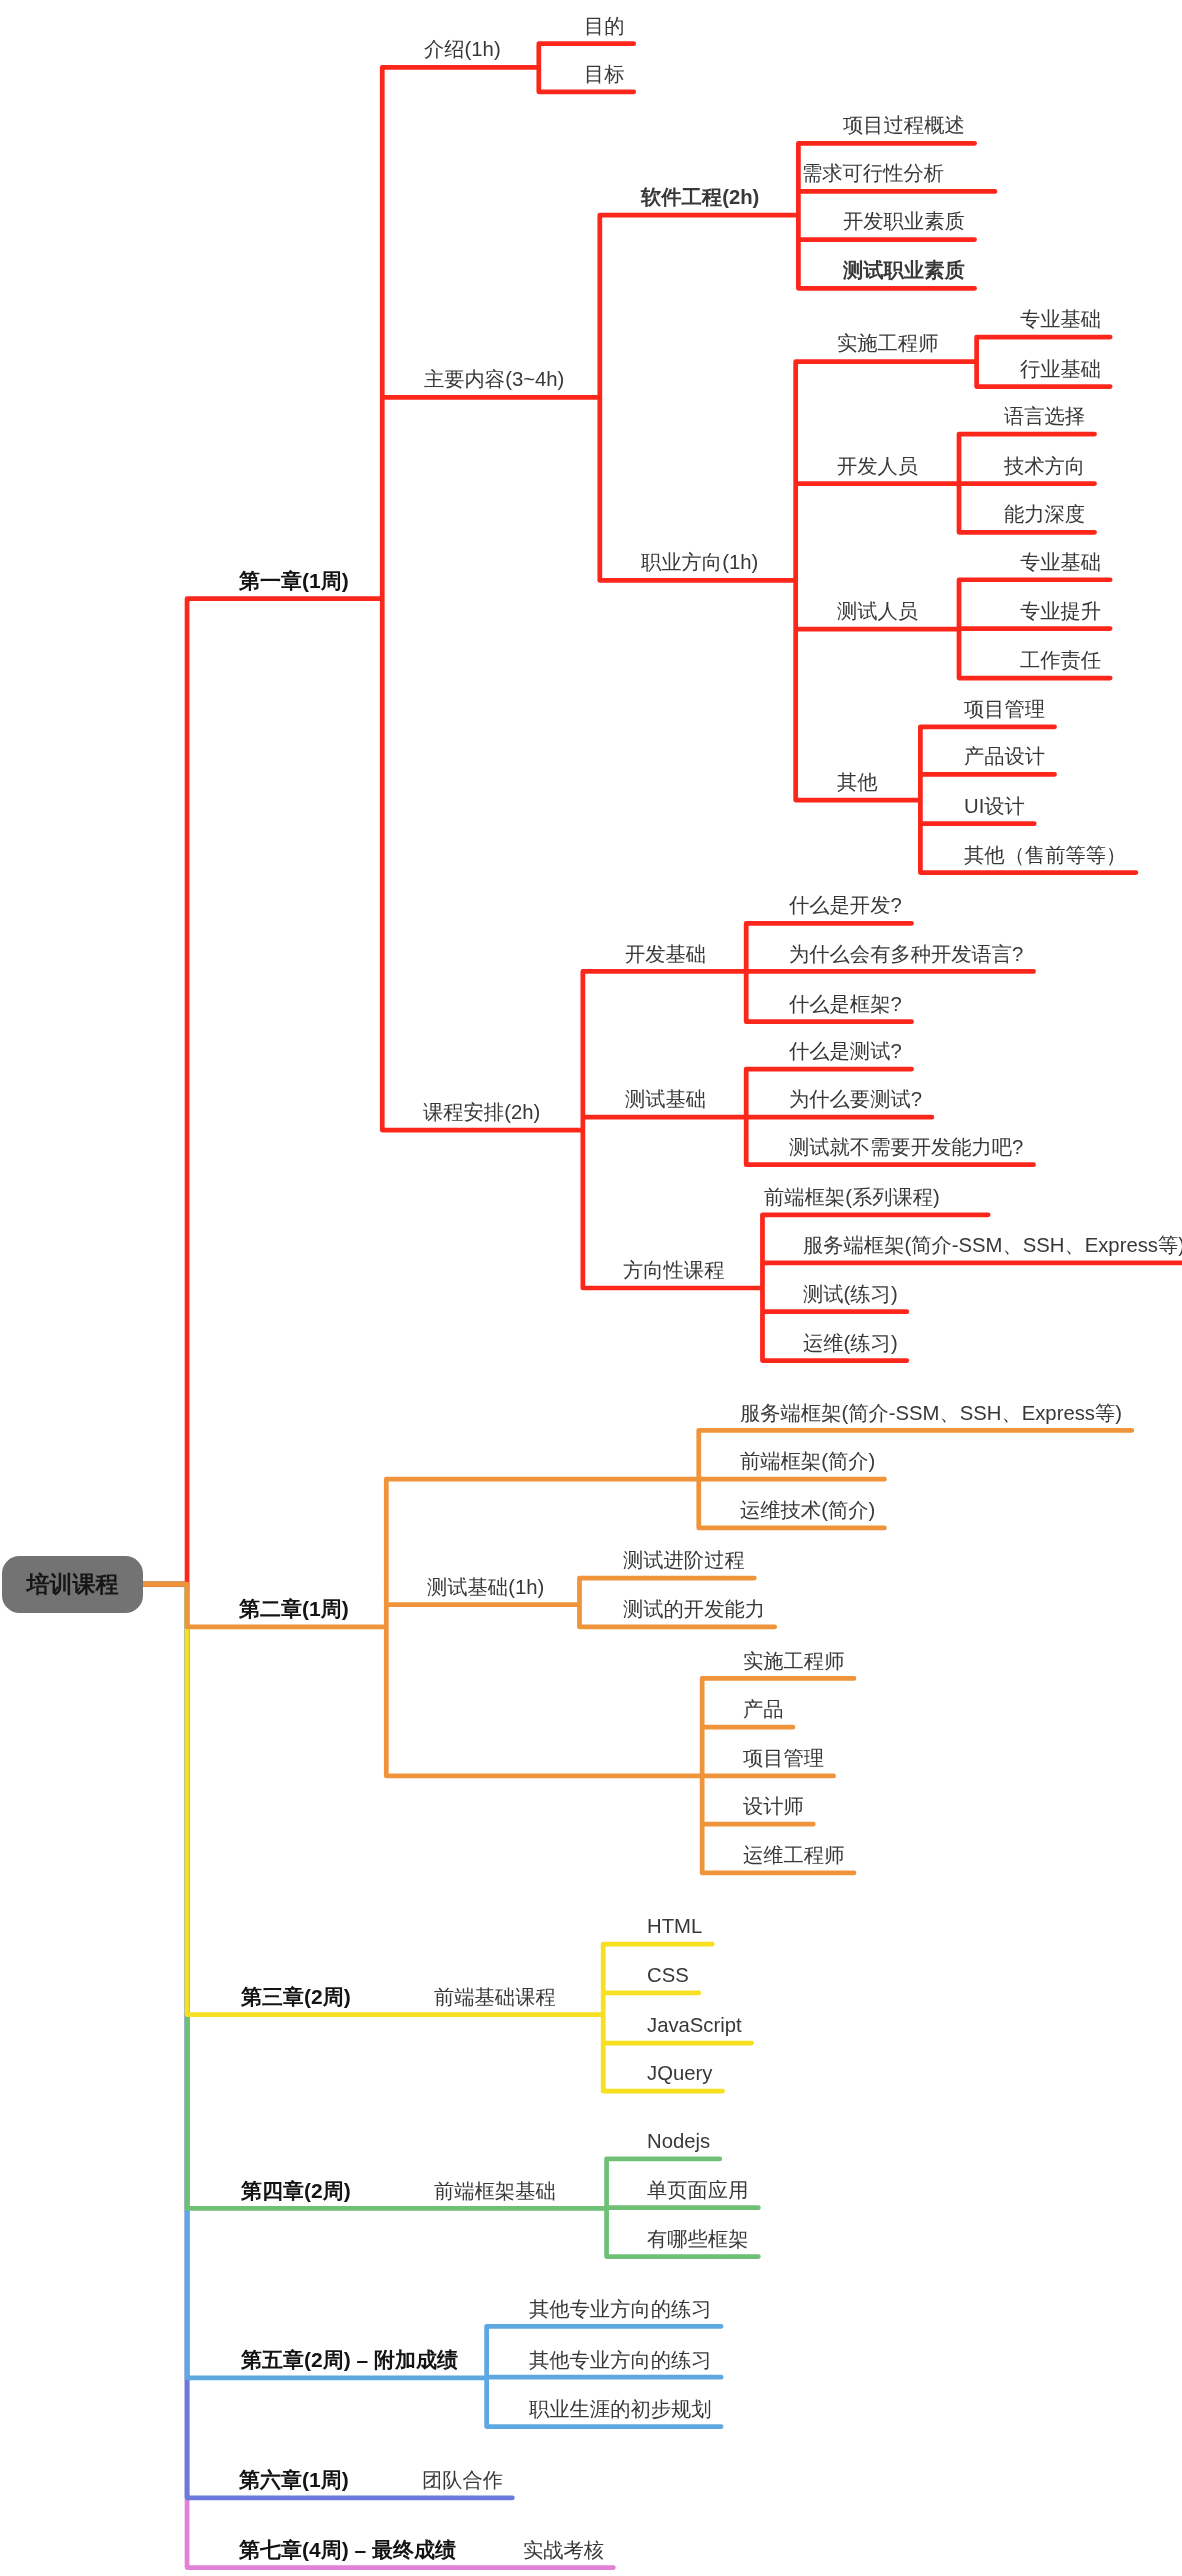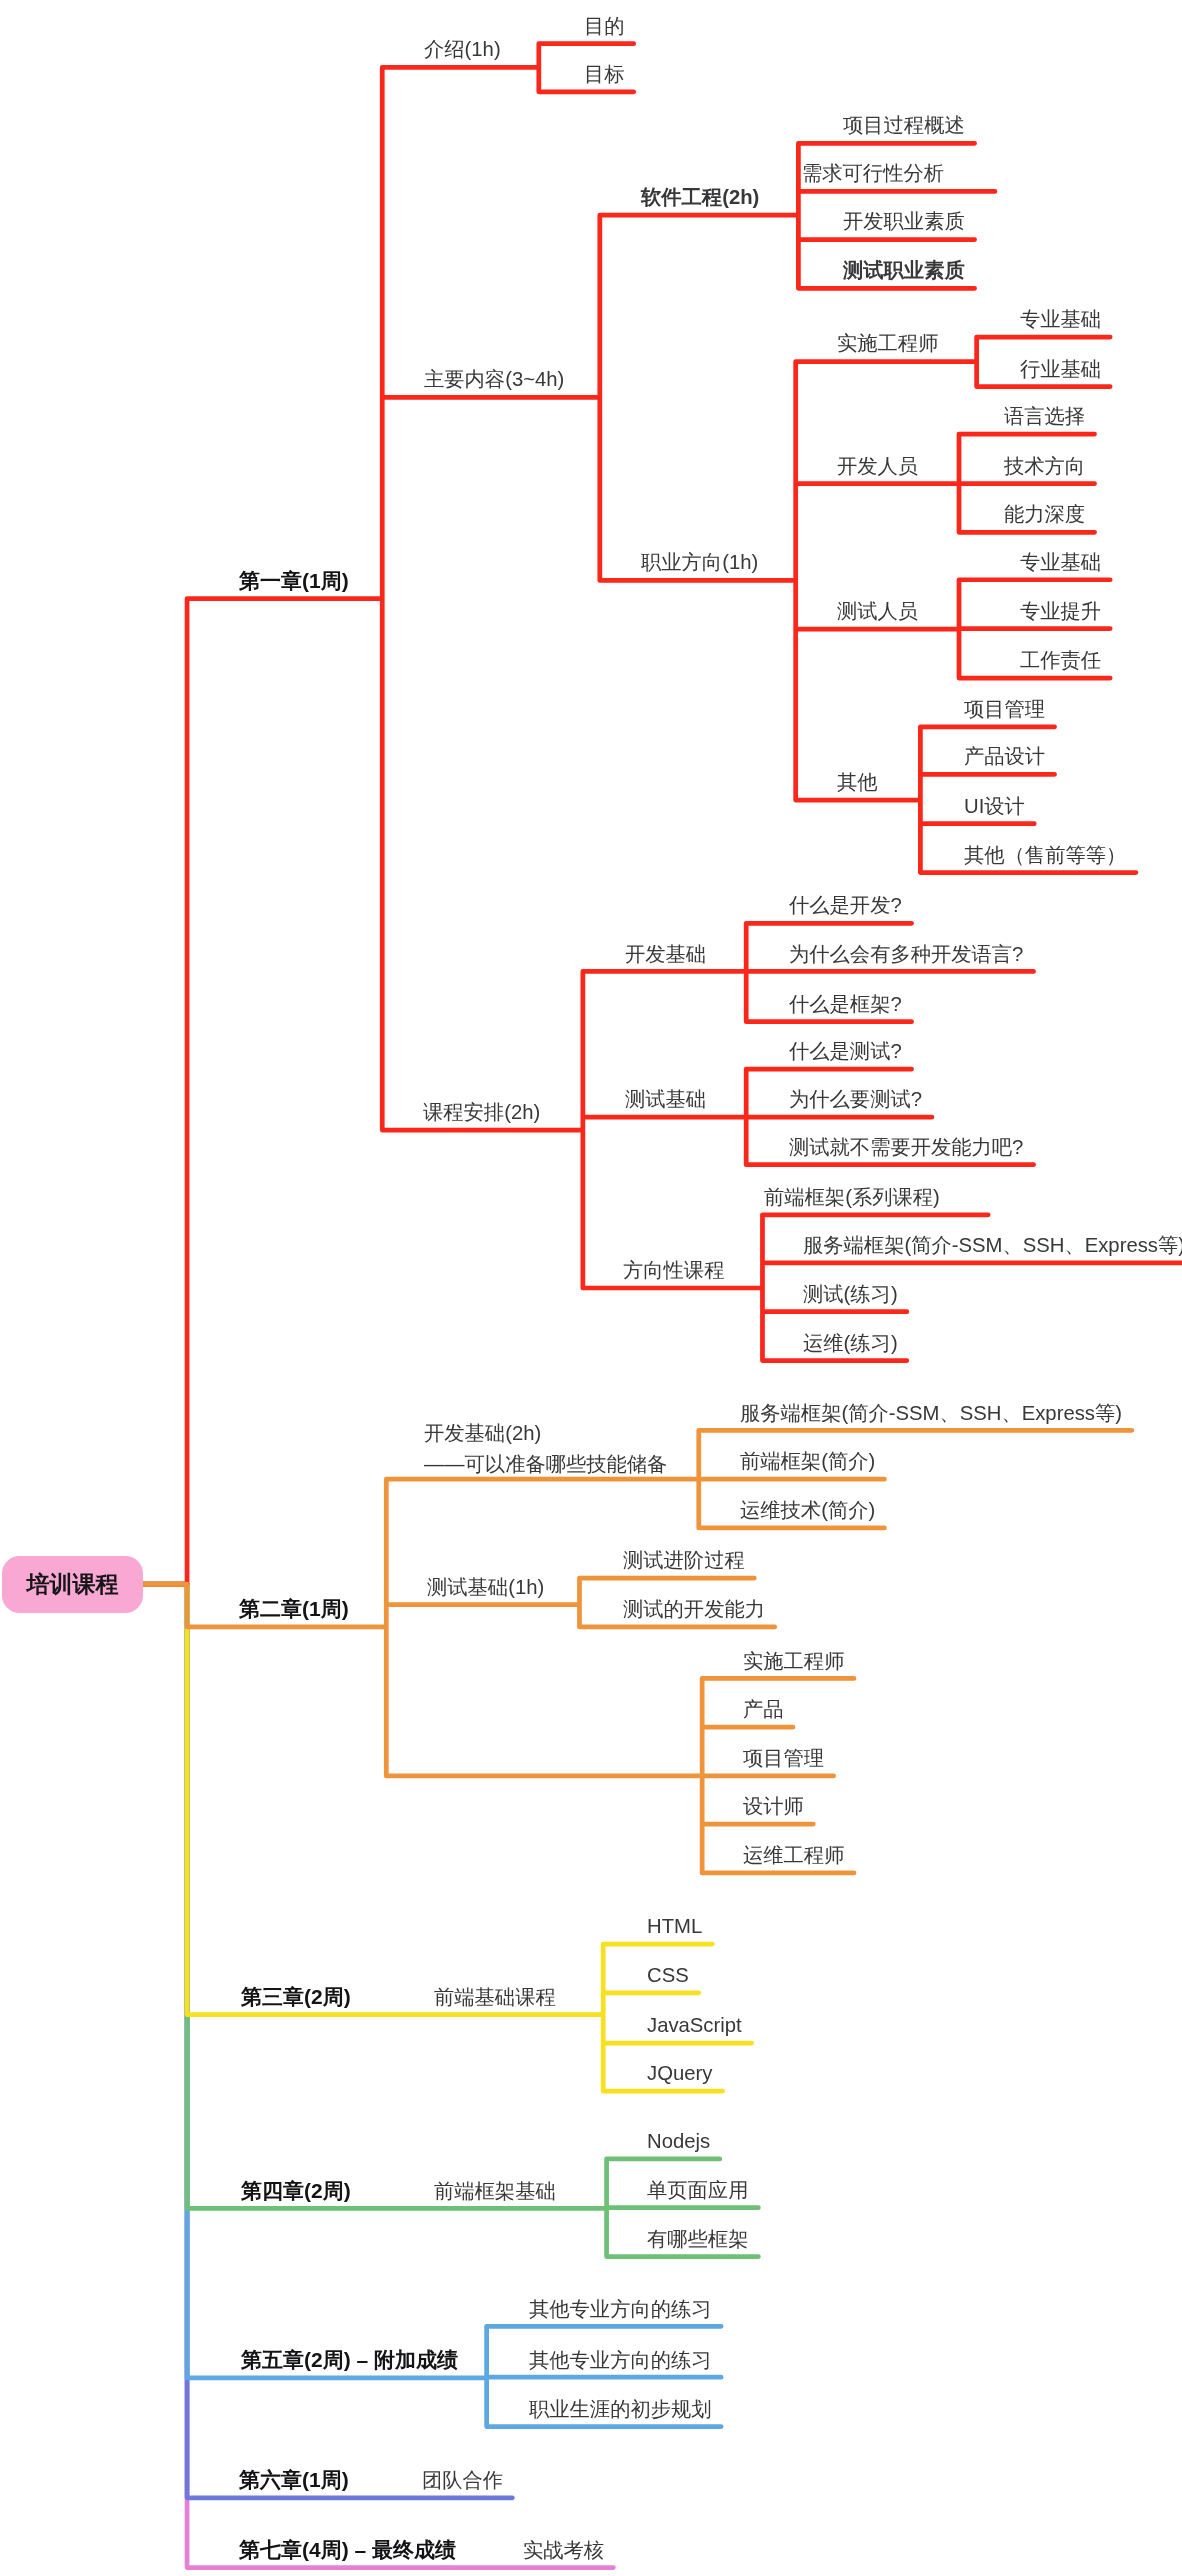--- a/index.html
+++ b/index.html
@@ -4,21 +4,21 @@
 <style>
   html,body{margin:0;padding:0;background:#ffffff;}
   #canvas{position:relative;width:1182px;height:2576px;background:#ffffff;overflow:hidden;
           font-family:"Liberation Sans","DejaVu Sans",sans-serif;}
   #connectors{position:absolute;left:0;top:0;}
   #nodes-layer{position:absolute;left:0;top:0;width:100%;height:100%;}
   .topic{position:absolute;white-space:nowrap;font-size:20.3px;line-height:24.4px;color:#38383a;}
   .topic.chapter{font-weight:700;font-size:21px;color:#141416;}
   .topic.twoline div{line-height:31px;}
   #root-topic{position:absolute;display:flex;align-items:center;justify-content:center;
-              background:#f9a8d4;border-radius:17.6px;font-weight:700;font-size:23px;color:#161618;
+              background:#737373;border-radius:17.6px;font-weight:700;font-size:23px;color:#161618;
               font-family:"Liberation Sans","DejaVu Sans",sans-serif;}
 </style>
 </head>
 <body>
 
 <div id="canvas">
   <svg id="connectors" width="1182" height="2576" viewBox="0 0 1744 3800">
       <path d="M 211 2337 H 276 V 3788 H 700 M 700 3788 V 3788 H 905" fill="none" stroke="#e381d6" stroke-width="7" stroke-linecap="round" stroke-linejoin="round"></path>
       <path d="M 211 2337 H 276 V 3685 H 580 M 580 3685 V 3685 H 756" fill="none" stroke="#6d79da" stroke-width="7" stroke-linecap="round" stroke-linejoin="round"></path>
       <path d="M 211 2337 H 276 V 3508 H 718 M 718 3508 V 3432 H 1064 M 718 3508 V 3507 H 1064 M 718 3508 V 3580 H 1064" fill="none" stroke="#5da8e0" stroke-width="7" stroke-linecap="round" stroke-linejoin="round"></path>
@@ -63,24 +63,20 @@
       <div class="topic" style="left: 625px; top: 1087px;">测试基础</div>
       <div class="topic" style="left: 789px; top: 1039px;">什么是测试?</div>
       <div class="topic" style="left: 789px; top: 1087px;">为什么要测试?</div>
       <div class="topic" style="left: 789px; top: 1135px;">测试就不需要开发能力吧?</div>
       <div class="topic" style="left: 623px; top: 1258px;">方向性课程</div>
       <div class="topic" style="left: 764px; top: 1185px;">前端框架(系列课程)</div>
       <div class="topic" style="left: 803px; top: 1233px;">服务端框架(简介-SSM、SSH、Express等)</div>
       <div class="topic" style="left: 803px; top: 1282px;">测试(练习)</div>
       <div class="topic" style="left: 803px; top: 1331px;">运维(练习)</div>
       <div class="topic chapter" style="left: 239px; top: 1597px;">第二章(1周)</div>
-      <div class="topic twoline" style="left: 424px; top: 1418px;">
-        <div>开发基础(2h)</div>
-        <div>——可以准备哪些技能储备</div>
-      </div>
       <div class="topic" style="left: 740px; top: 1401px;">服务端框架(简介-SSM、SSH、Express等)</div>
       <div class="topic" style="left: 740px; top: 1449px;">前端框架(简介)</div>
       <div class="topic" style="left: 740px; top: 1498px;">运维技术(简介)</div>
       <div class="topic" style="left: 427px; top: 1575px;">测试基础(1h)</div>
       <div class="topic" style="left: 623px; top: 1548px;">测试进阶过程</div>
       <div class="topic" style="left: 623px; top: 1597px;">测试的开发能力</div>
       <div class="topic" style="left: 743px; top: 1649px;">实施工程师</div>
       <div class="topic" style="left: 743px; top: 1697px;">产品</div>
       <div class="topic" style="left: 743px; top: 1746px;">项目管理</div>
       <div class="topic" style="left: 743px; top: 1794px;">设计师</div>

